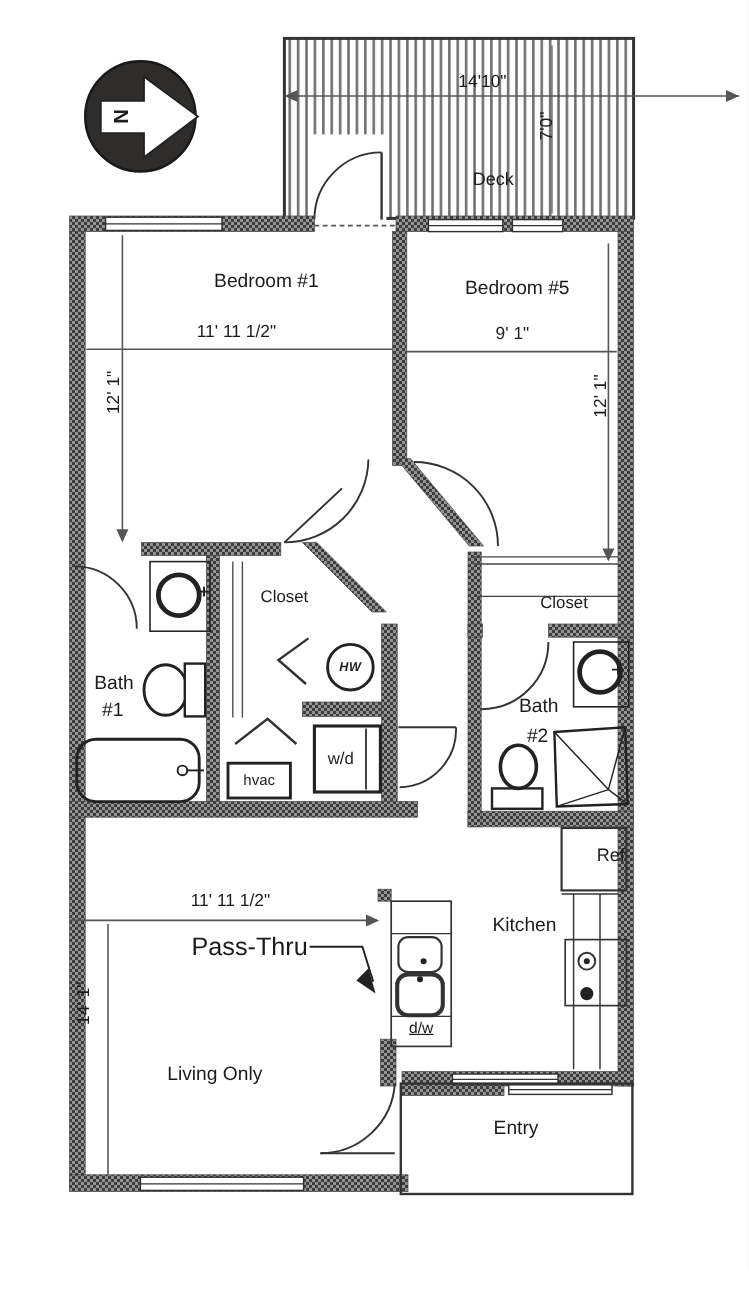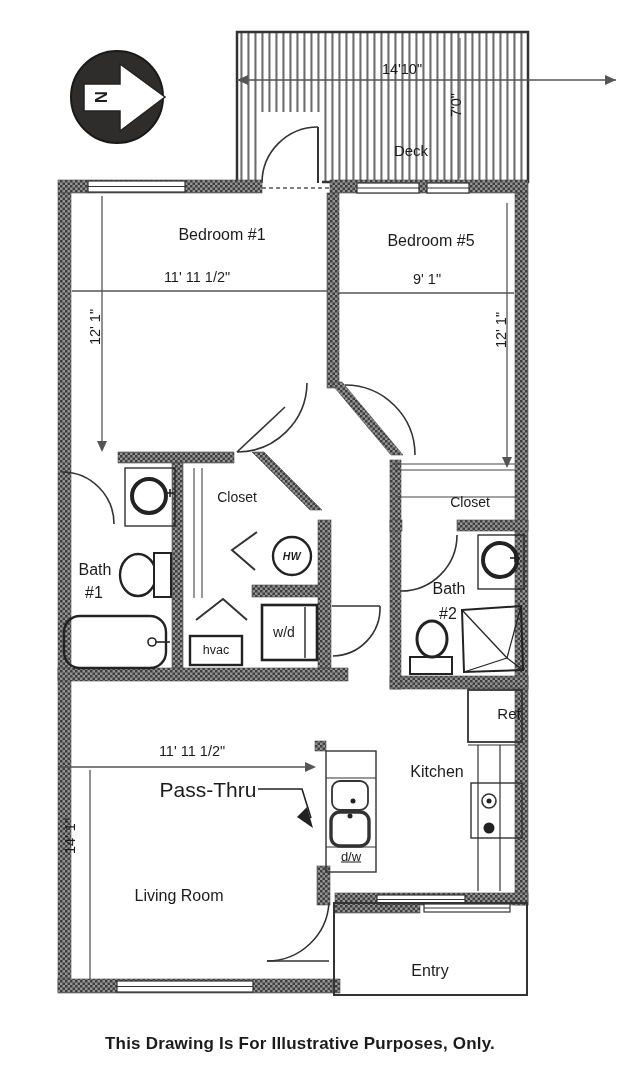--- a/index.html
+++ b/index.html
@@ -228,18 +228,17 @@
   <div class="lbl small" style="left:284px;top:632px;font-size:14px;">w/d</div>
   <div class="lbl small" style="left:216px;top:650px;">hvac</div>
   <div class="lbl" style="left:509px;top:713px;font-size:15px;">Ref</div>
   <div class="lbl small" style="left:351px;top:856px;font-size:13px;text-decoration:underline;">d/w</div>
 
   <div class="lbl dim" style="left:192px;top:751px;">11' 11 1/2"</div>
   <div class="lbl rot dim" style="left:70px;top:836px;">14' 1"</div>
   <div class="lbl" style="left:208px;top:789px;font-size:21px;">Pass-Thru</div>
 
   <div class="lbl room" style="left:406px;top:772px;margin-left:31px;">Kitchen</div>
-  <div class="lbl room" style="left:179px;top:896px;">Living Room</div>
-  <div class="lbl room" style="left:430px;top:941px;margin-top:30px;">Entry</div>
-
-  <div class="lbl caption" style="left:300px;top:1043px;">This Drawing  Is For Illustrative Purposes, Only.</div>
+  <div class="lbl room" style="left:179px;top:896px;">Living Only</div>
+  <div class="lbl room" style="left:430px;top:941px;">Entry</div>
+
 
 </div>
 
 </body></html>

